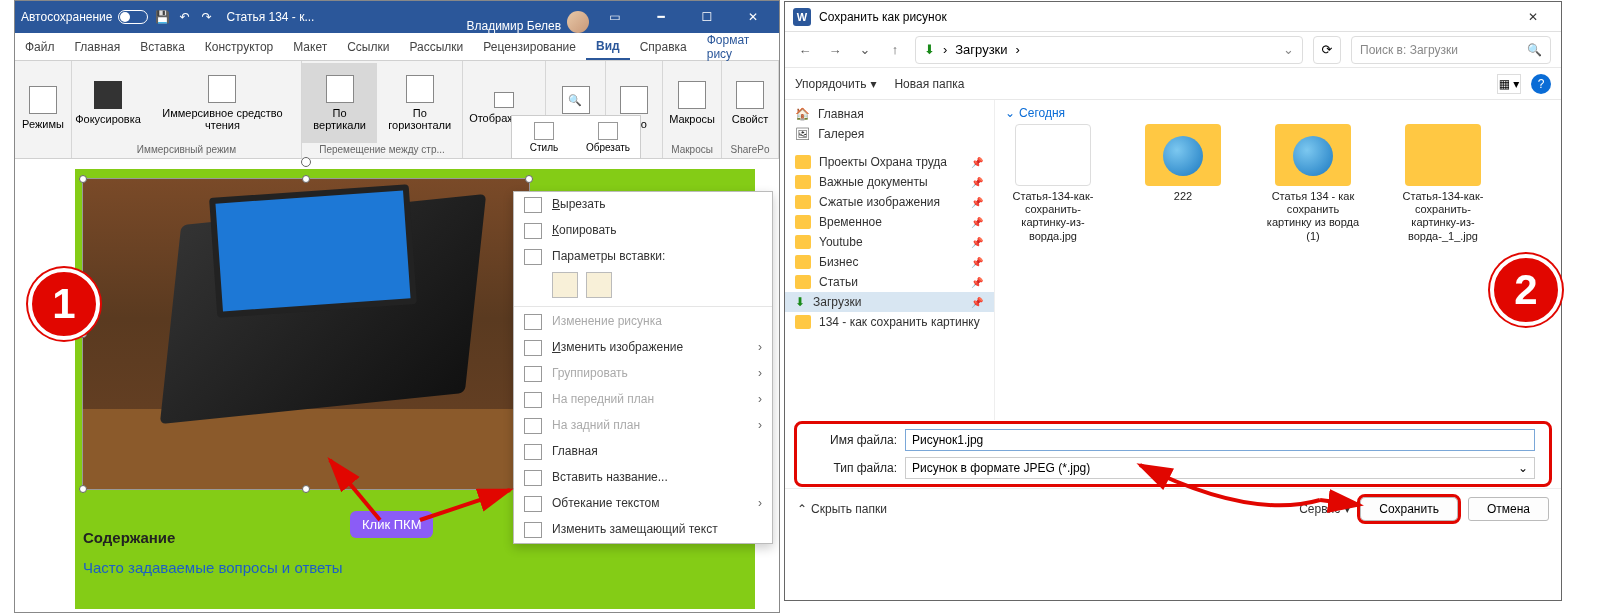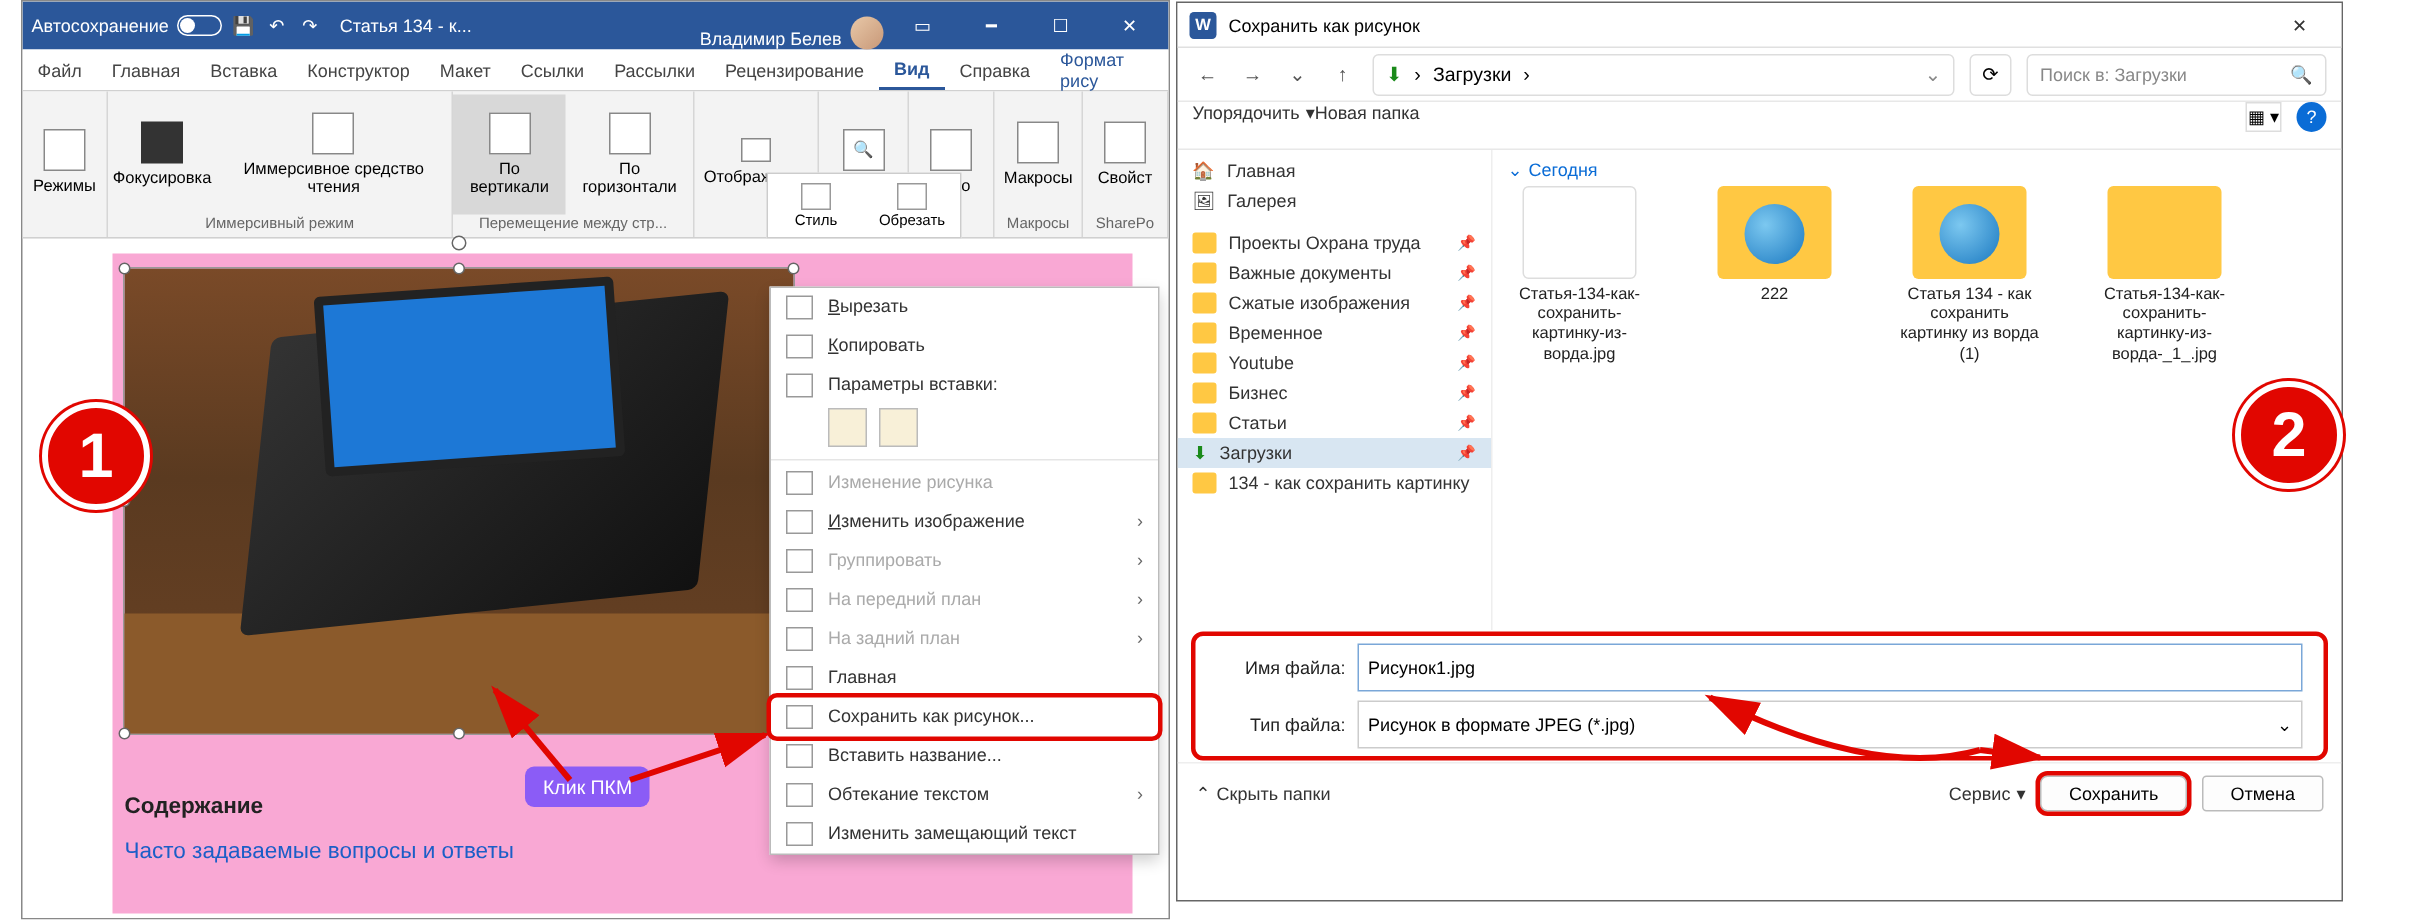--- a/index.html
+++ b/index.html
@@ -26,21 +26,21 @@
 .rgrp{border-right:1px solid #d6d6d6;display:flex;flex-direction:column;align-items:center;padding:2px 0}
 .rgrp-items{display:flex;flex:1}
 .rgrp-label{font-size:10px;color:#666;padding:1px 4px}
 .rbtn{display:flex;flex-direction:column;align-items:center;justify-content:center;gap:4px;padding:4px 6px;min-width:56px;text-align:center;line-height:1.1}
 .rbtn.sel{background:#d8d8d8}
 .ric{width:28px;height:28px;border:1px solid #888;background:#fff;display:flex;align-items:center;justify-content:center}
 .ric.dark{background:#333;border:none}
 .ric.speak{position:relative}
 .ric.mini{width:20px;height:16px}
 
-.doc{position:relative;margin:10px 0 0 60px;background:#f9a8d4;width:680px;height:440px}
+.doc{position:relative;margin:10px 0 0 60px;background:#84cc16;width:680px;height:440px}
 .image-sel{position:absolute;left:8px;top:10px;width:446px;height:310px;background:linear-gradient(180deg,#7a4a28 0%,#5a3a20 45%,#6a4224 100%);outline:1px solid #999}
 .image-sel .laptop{position:absolute;left:90px;top:30px;width:300px;height:200px;background:linear-gradient(135deg,#333,#111);transform:skewX(-12deg) rotate(-6deg);border-radius:6px}
 .image-sel .screen{position:absolute;left:130px;top:12px;width:200px;height:120px;background:#1d78d6;border:6px solid #222;border-radius:4px;transform:rotate(-4deg)}
 .image-sel .table{position:absolute;left:0;top:230px;width:446px;height:80px;background:#8b5a2b}
 .handle{position:absolute;width:8px;height:8px;background:#fff;border:1px solid #666;border-radius:50%}
 .h-tl{left:-4px;top:-4px}.h-tm{left:50%;top:-4px;margin-left:-4px}.h-tr{right:-4px;top:-4px}
 .h-ml{left:-4px;top:50%;margin-top:-4px}.h-mr{right:-4px;top:50%;margin-top:-4px}
 .h-bl{left:-4px;bottom:-4px}.h-bm{left:50%;bottom:-4px;margin-left:-4px}.h-br{right:-4px;bottom:-4px}
 .rot{left:50%;top:-22px;margin-left:-5px;width:10px;height:10px;border:1px solid #666;border-radius:50%;background:#fff}
 
@@ -72,21 +72,21 @@
 .wicon{width:18px;height:18px;background:#2b579a;color:#fff;display:flex;align-items:center;justify-content:center;font-weight:700;font-size:11px;border-radius:3px}
 .p2-title .wb{margin-left:auto;width:40px;text-align:center;color:#333}
 
 .navbar{height:36px;display:flex;align-items:center;padding:4px 10px;gap:10px;border-bottom:1px solid #e8e8e8;font-size:13px}
 .navbtn{color:#555;width:20px;text-align:center}
 .crumb{flex:1;border:1px solid #ddd;border-radius:4px;height:28px;display:flex;align-items:center;padding:0 8px;gap:8px}
 .dl-ic{color:#1a8a1a}
 .refresh{border:1px solid #ddd;border-radius:4px;width:28px;height:28px;display:flex;align-items:center;justify-content:center}
 .search{border:1px solid #ddd;border-radius:4px;height:28px;width:200px;padding:0 8px;color:#888;font-size:12px;display:flex;align-items:center;gap:6px}
 
-.toolbar{height:32px;display:flex;align-items:flex-start;padding:0 10px;font-size:12px;border-bottom:1px solid #e8e8e8}
+.toolbar{height:32px;display:flex;align-items:center;padding:0 10px;gap:18px;font-size:12px;border-bottom:1px solid #e8e8e8}
 .tool{color:#333;display:flex;align-items:center;gap:4px}
 .tbr{margin-left:auto;display:flex;align-items:center;gap:10px}
 .viewbtn{border:1px solid #ddd;width:24px;height:20px;display:flex;align-items:center;justify-content:center}
 .help{width:20px;height:20px;border-radius:50%;background:#0a6cd6;color:#fff;display:flex;align-items:center;justify-content:center;font-size:12px}
 
 .explorer{display:flex;height:320px}
 .side{width:210px;border-right:1px solid #eee;font-size:12px;padding:4px 0;overflow:hidden}
 .side-item{display:flex;align-items:center;gap:8px;padding:3px 10px;color:#333}
 .side-item.sel{background:#d8e6f2}
 .side-ic{width:16px;height:14px}
@@ -98,21 +98,21 @@
 .gh{color:#0a6cd6;font-size:12px;margin-bottom:4px;display:flex;align-items:center;gap:4px}
 .files{display:flex;gap:34px;align-items:flex-start}
 .file{width:96px;text-align:center}
 .thumb{width:76px;height:62px;margin:0 auto 4px;border:1px solid #ddd;background:#fff;position:relative;border-radius:4px}
 .thumb.fold{background:#ffc843;border:none}
 .thumb.fold .earth{position:absolute;left:18px;top:12px;width:40px;height:40px;border-radius:50%;background:radial-gradient(circle at 35% 35%,#7cc8f0,#1a78c0)}
 .fname{color:#222;line-height:1.2;word-break:break-word}
 
 .formrow{display:flex;align-items:center;padding:3px 12px;font-size:12px;gap:8px}
 .flabel{width:86px;text-align:right;color:#222}
-.finput{flex:1;border:1px solid #7aa7d8;height:32px;padding:0 6px;font-size:12px;display:flex;align-items:center}
+.finput{flex:1;border:1px solid #7aa7d8;height:22px;padding:0 6px;font-size:12px;display:flex;align-items:center}
 .finput.t{border:1px solid #ccc}
 .hlbox{outline:3px solid #e10600;border-radius:5px;padding:2px 2px}
 
 .footer{height:40px;display:flex;align-items:center;padding:0 12px;font-size:12px;gap:10px;border-top:1px solid #eee}
 .footer .hide{color:#333;display:flex;align-items:center;gap:4px}
 .footer .sp{margin-left:auto}
 .btn{border:1px solid #bbb;padding:4px 18px;border-radius:3px;background:#fdfdfd}
 .btn.save{outline:3px solid #e10600;border-radius:5px}
 
 .u{text-decoration:underline}
@@ -304,24 +304,20 @@
         <span class="arr">›</span>
       </div>
     <div class="ctx-item dis">
         <span class="ci"></span>
         <span>На задний план</span>
         <span class="arr">›</span>
       </div>
     <div class="ctx-item">
         <span class="ci"></span>
         <span>Главная</span>
-      </div>
-    <div class="ctx-item hl">
-        <span class="ci"></span>
-        <span>Сохранить как рисунок...</span>
       </div>
     <div class="ctx-item">
         <span class="ci"></span>
         <span>Вставить название...</span>
       </div>
     <div class="ctx-item">
         <span class="ci"></span>
         <span>Обтекание текстом</span>
         <span class="arr">›</span>
       </div>

